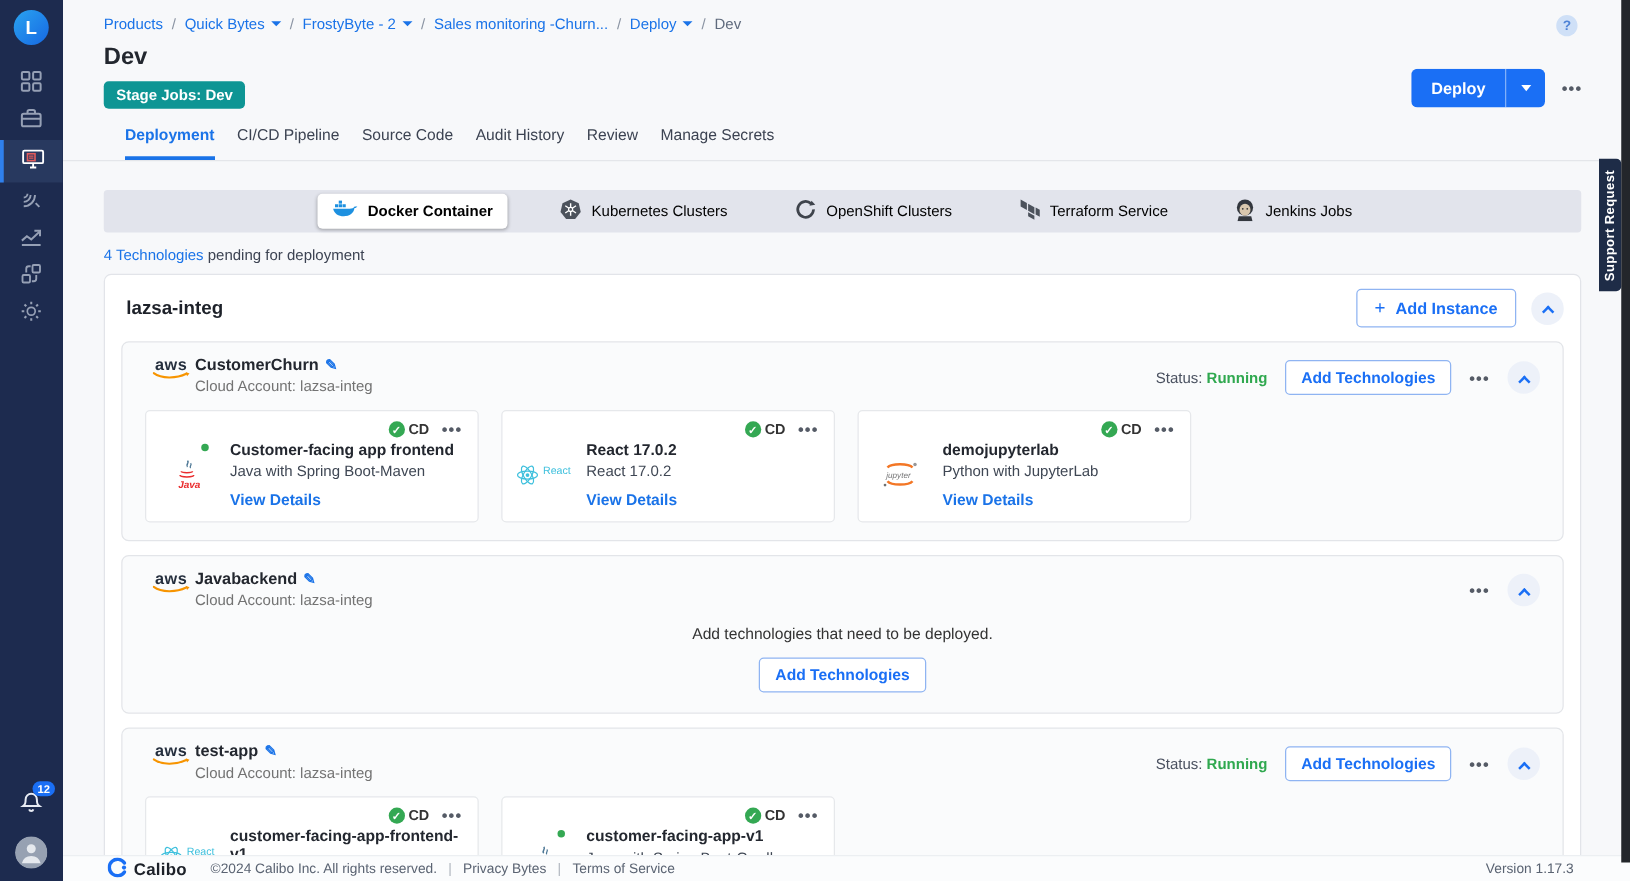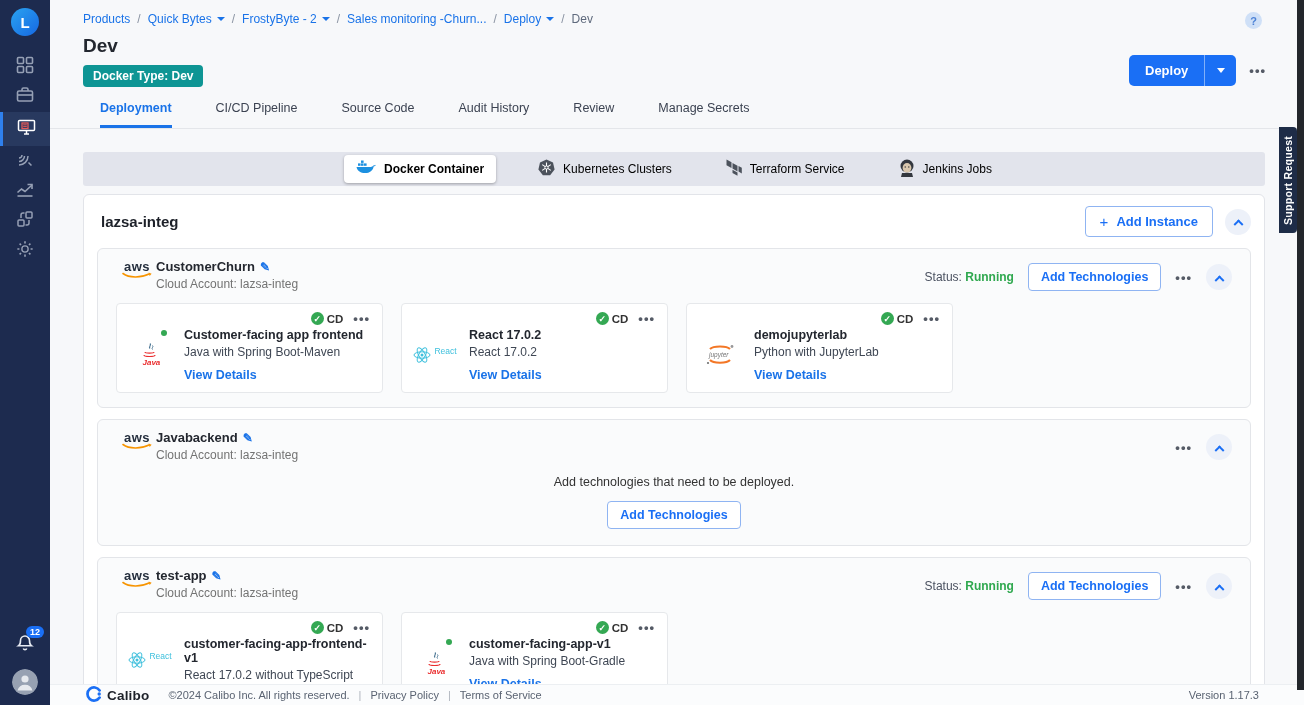--- a/index.html
+++ b/index.html
@@ -31,21 +31,21 @@
   .page-title { font-size:19px; font-weight:bold; color:#23272f; margin:9px 0 8px 33px; }
   .stage-badge { display:inline-block; margin-left:33px; background:#0e9594; color:#fff; font-size:12px; padding:4px 10px; border-radius:4px; font-weight:bold; }
 
   .deploy-area { position:absolute; top:55px; right:38px; display:flex; align-items:center; gap:13px; }
   .deploy-split { display:flex; border-radius:5px; overflow:hidden; }
   .deploy-main { background:#1a6ff5; color:#fff; font-size:13px; font-weight:bold; padding:8px 16px; border:none; cursor:pointer; }
   .deploy-caret { background:#1a6ff5; border:none; border-left:1px solid rgba(255,255,255,.45); width:32px; display:flex; align-items:center; justify-content:center; cursor:pointer; }
   .caret-white { width:0; height:0; border-left:4px solid transparent; border-right:4px solid transparent; border-top:5px solid #fff; }
   .more-dots { color:#555b66; font-size:13px; letter-spacing:1px; font-weight:bold; cursor:pointer; }
 
-  .tabs { display:flex; gap:44px; padding:14px 0 0 50px; border-bottom:1px solid #e4e6ea; font-size:12.5px; }
+  .tabs { display:flex; gap:18px; padding:14px 0 0 50px; border-bottom:1px solid #e4e6ea; font-size:12.5px; }
   .tab { color:#3c4352; padding-bottom:10px; cursor:pointer; }
   .tab.active { color:#1a73e8; font-weight:bold; border-bottom:3px solid #1a73e8; }
 
   .tech-bar { margin:23px 39px 0 33px; height:34px; background:#e2e4ec; border-radius:3px; display:flex; align-items:center; justify-content:center; gap:30px; }
   .tech-pill { display:flex; align-items:center; gap:8px; font-size:12px; color:#000000; padding:5px 12px; cursor:pointer; white-space:nowrap; }
   .tech-pill.active { background:#fff; border-radius:4px; box-shadow:0 1px 3px rgba(0,0,0,.3); font-weight:bold; }
 
   .pending-note { margin:11px 0 0 33px; font-size:12px; color:#3c4352; }
   .pending-note a { color:#1a73e8; text-decoration:none; cursor:pointer; }
 
@@ -219,21 +219,21 @@
       </span>
     <span class="crumb-sep">/</span>
     <span class="crumb-current">Dev</span>
   </div>
 
   <div class="help-btn">
       <span>?</span>
     </div>
 
   <div class="page-title">Dev</div>
-  <span class="stage-badge">Docker Type: Dev</span>
+  <span class="stage-badge">Stage Jobs: Dev</span>
 
   <div class="deploy-area">
     <div class="deploy-split">
       <button class="deploy-main">Deploy</button>
       <button class="deploy-caret">
           <span class="caret-white"></span>
         </button>
     </div>
     <span class="more-dots">•••</span>
   </div>
@@ -264,20 +264,27 @@
       <span><svg width="17" height="17" viewBox="0 0 17 17">
             <polygon points="8.5,0.5 15,3.6 16.6,10.6 12.1,16.2 4.9,16.2 0.4,10.6 2,3.6" fill="#4c525c"></polygon>
             <g stroke="#fff" stroke-width="1.1">
               <path d="M8.5 3.5v10M4.2 5.6l8.6 5.8M12.8 5.6l-8.6 5.8"></path>
             </g>
             <circle cx="8.5" cy="8.5" r="1.6" fill="#4c525c" stroke="#fff" stroke-width="1"></circle>
           </svg></span>
       <span>Kubernetes Clusters</span>
     </div>
     <div class="tech-pill">
+      <span><svg width="17" height="17" viewBox="0 0 17 17">
+            <path d="M14.8 8.5a6.3 6.3 0 1 1-2-4.6" fill="none" stroke="#3f444c" stroke-width="2.2"></path>
+            <polygon points="13.2,1.5 16.2,4.8 11.6,5.6" fill="#3f444c"></polygon>
+          </svg></span>
+      <span>OpenShift Clusters</span>
+    </div>
+    <div class="tech-pill">
       <span><svg width="16" height="17" viewBox="0 0 16 17">
             <g fill="#4c525c">
               <polygon points="0.5,0.5 5.5,3.3 5.5,9 0.5,6.2"></polygon>
               <polygon points="6.5,3.9 11.5,6.7 11.5,12.4 6.5,9.6"></polygon>
               <polygon points="12.5,6.9 15.8,8.7 15.8,14.4 12.5,12.6"></polygon>
               <polygon points="6.5,10.8 11.5,13.6 11.5,16.8 6.5,14"></polygon>
             </g>
           </svg></span>
       <span>Terraform Service</span>
     </div>
@@ -286,20 +293,23 @@
             <circle cx="8" cy="7" r="6.5" fill="#33373e"></circle>
             <ellipse cx="8" cy="8.8" rx="4.4" ry="4.8" fill="#d9c7ae"></ellipse>
             <path d="M3 14h10l1 4H2z" fill="#33373e"></path>
             <circle cx="6.2" cy="8" r="0.7" fill="#333"></circle>
             <circle cx="9.8" cy="8" r="0.7" fill="#333"></circle>
           </svg></span>
       <span>Jenkins Jobs</span>
     </div>
   </div>
 
+  <div class="pending-note">
+    <a>4 Technologies</a><span> pending for deployment</span>
+  </div>
 
   
   <div class="env-panel">
     <div class="env-head">
       <span class="env-name">lazsa-integ</span>
       <div class="env-actions">
         <button class="btn-outline">
             <span class="plus">+</span>
             <span>Add Instance</span>
           </button>
@@ -545,20 +555,20 @@
 <div class="footer">
   <span class="brand">
     <span><svg width="16" height="16" viewBox="0 0 16 16">
           <path d="M13.6 11.6A6.6 6.6 0 1 1 13.6 4.4" fill="none" stroke="#1a6ff5" stroke-width="2.7" stroke-linecap="round"></path>
           <circle cx="13.2" cy="8" r="1.7" fill="#1a6ff5"></circle>
         </svg></span>
     <b>Calibo</b>
   </span>
   <span>©2024 Calibo Inc. All rights reserved.</span>
   <span class="foot-sep">|</span>
-  <span class="foot-link">Privacy Policy</span>
+  <span class="foot-link">Privacy Bytes</span>
   <span class="foot-sep">|</span>
   <span class="foot-link">Terms of Service</span>
   <span class="version">Version 1.17.3</span>
 </div>
 
 <div class="support-tab">Support Request</div>
 <div class="scroll-strip"></div>
 
 </body></html>

